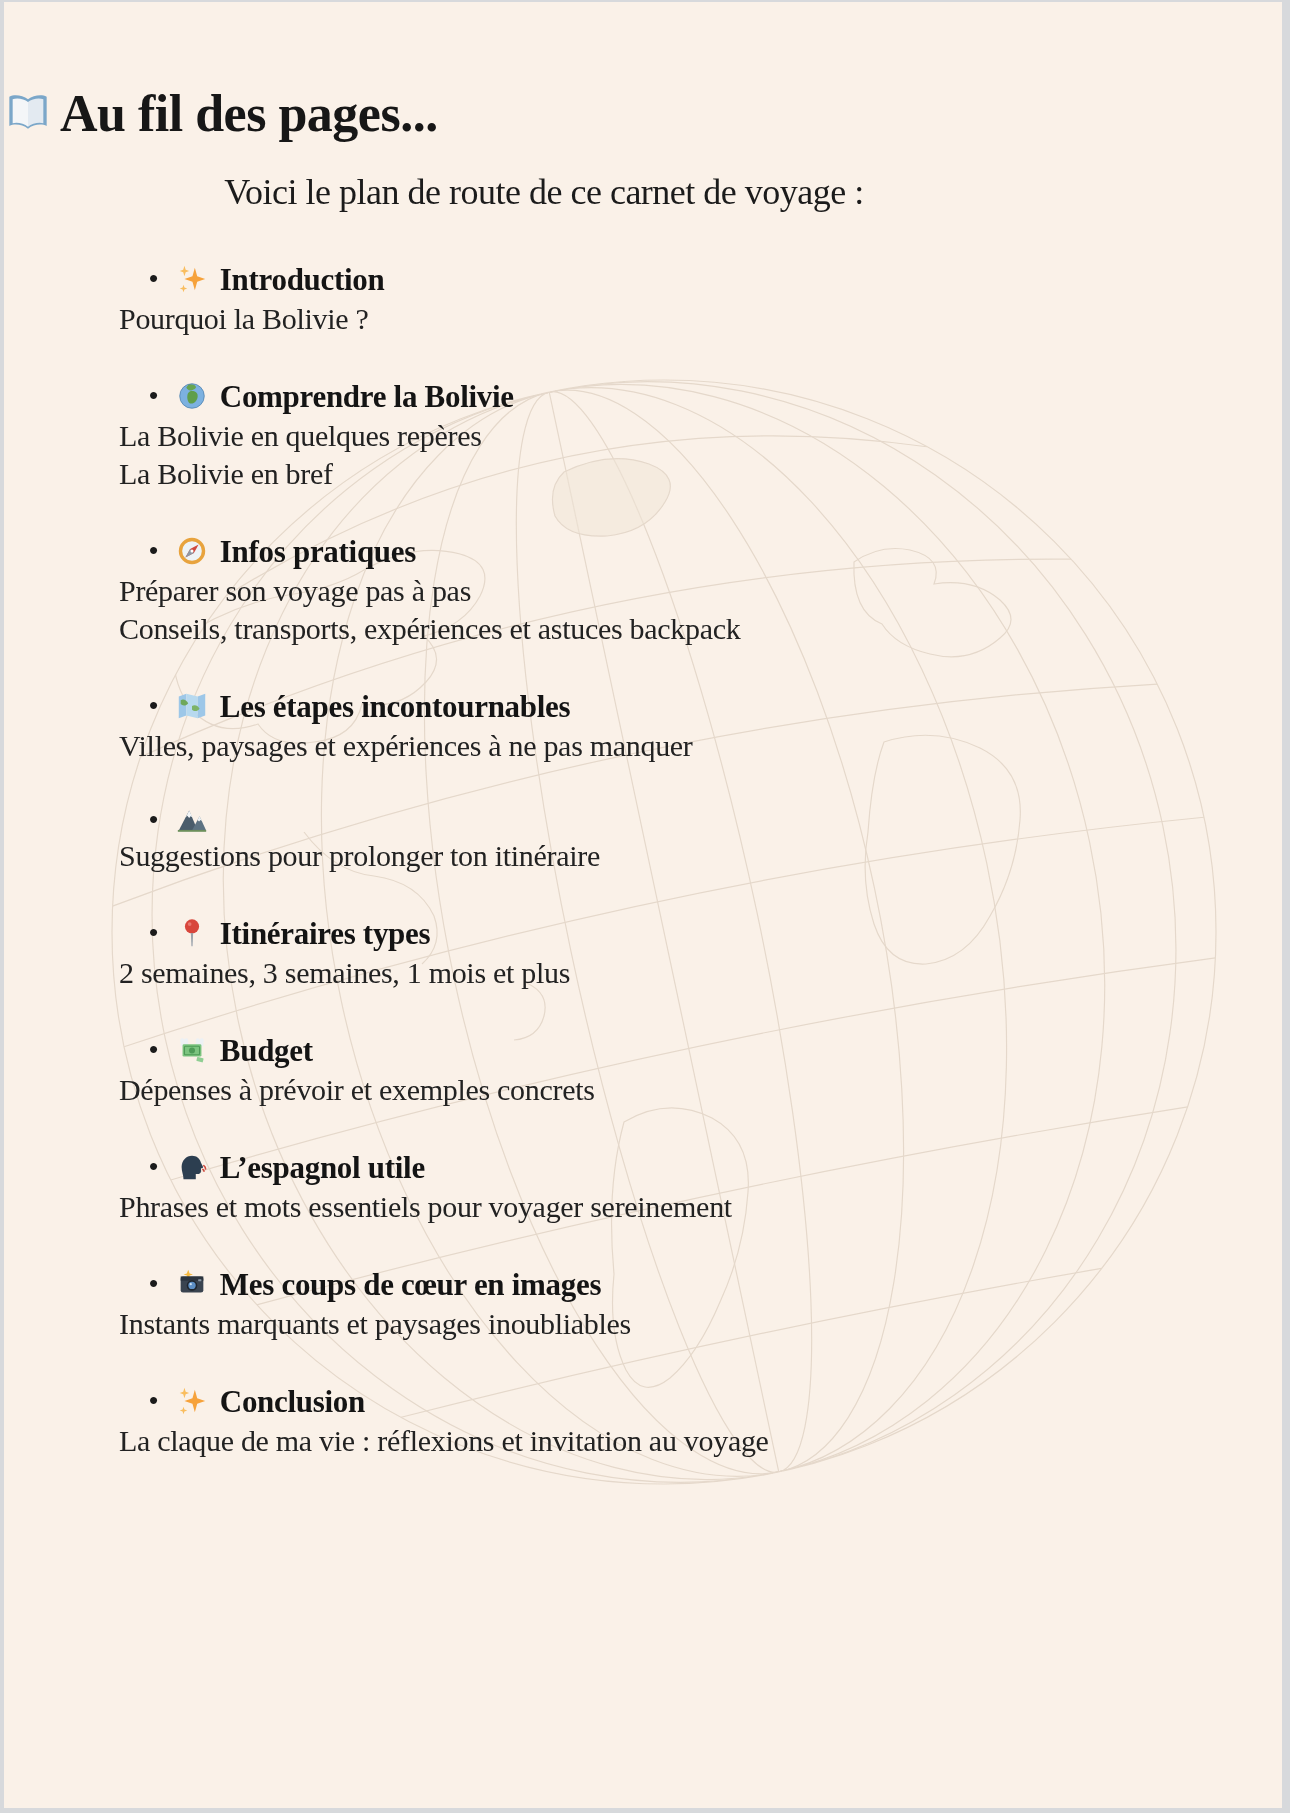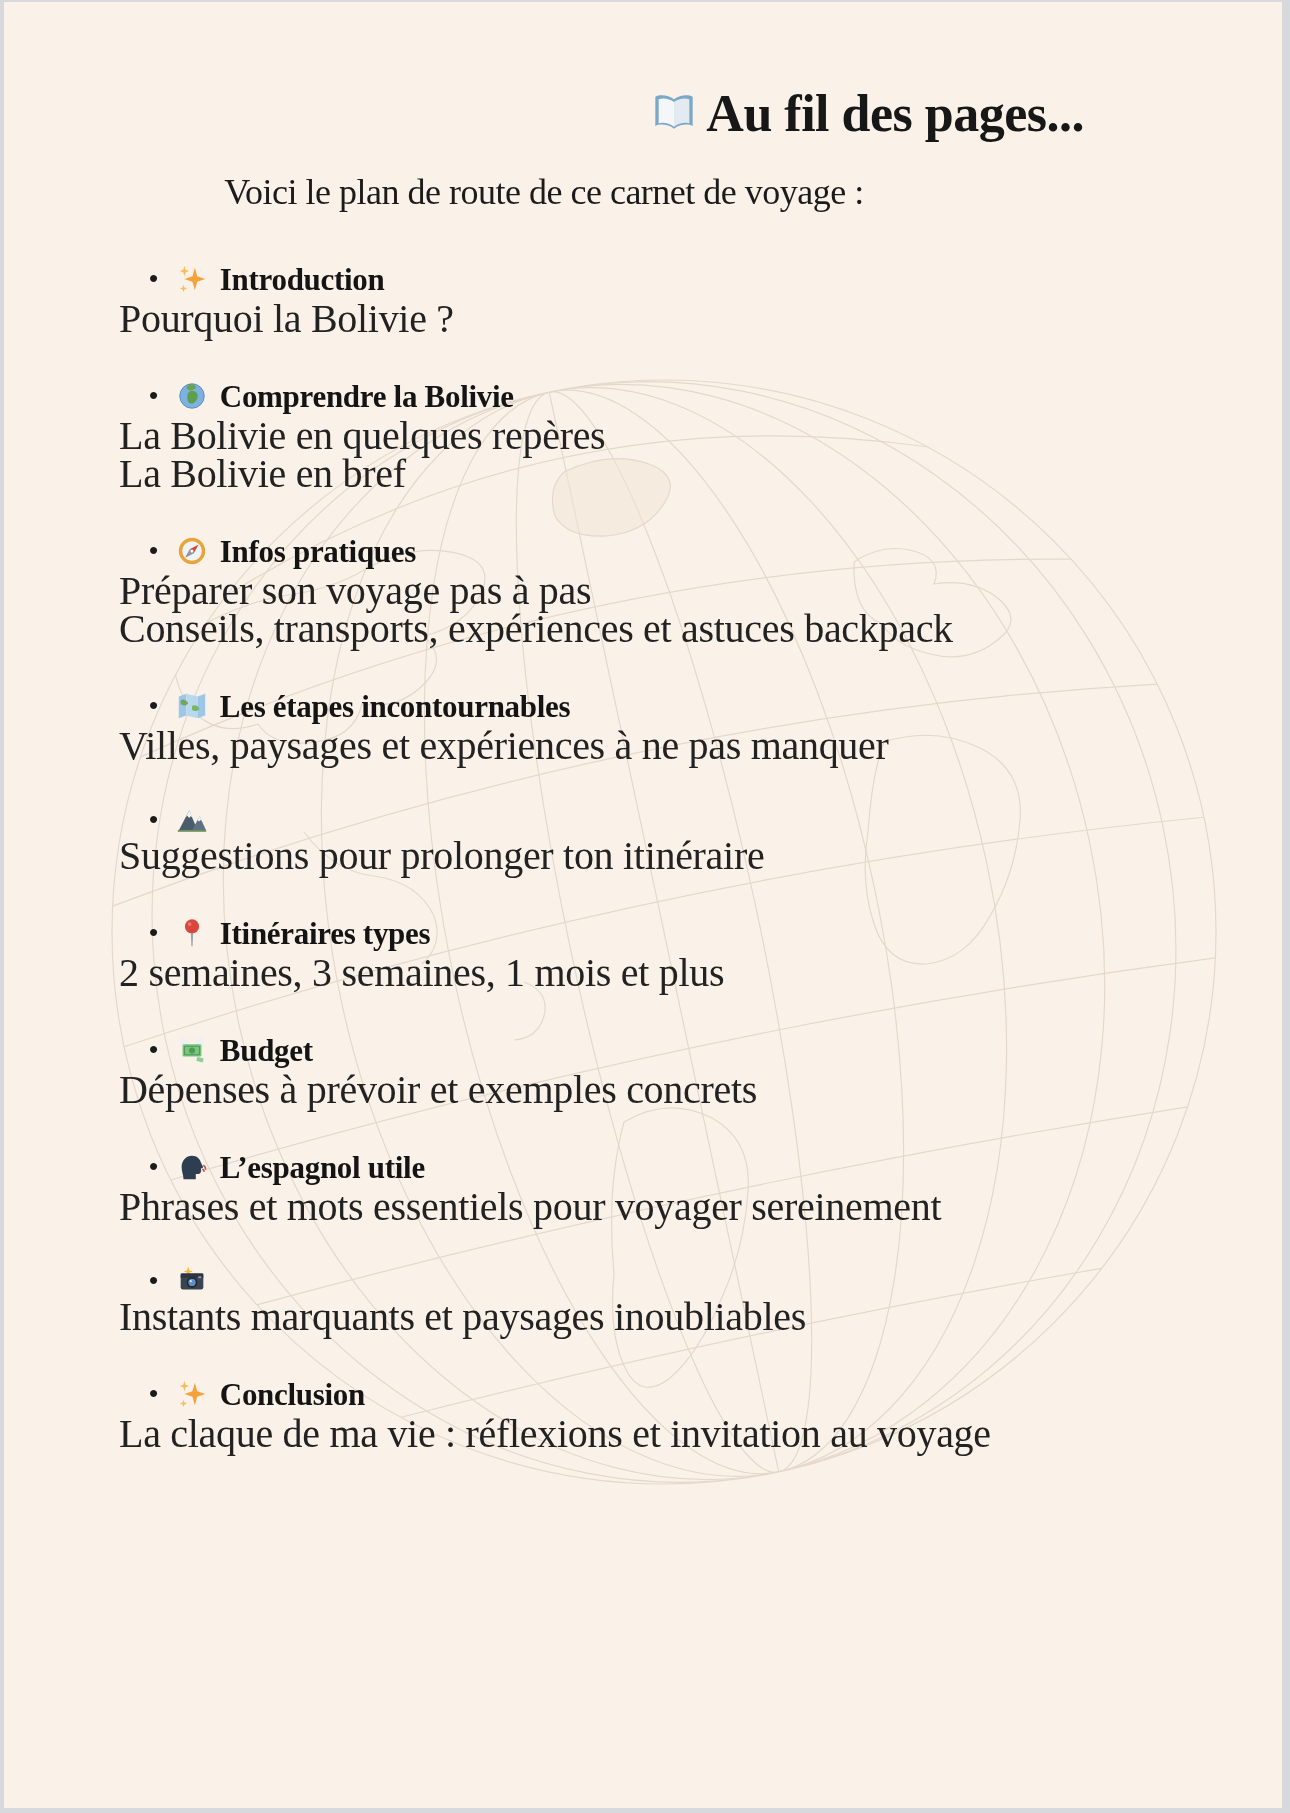--- a/index.html
+++ b/index.html
@@ -11,40 +11,40 @@
     color:#1b1b1b;
   }
   .page{
     position:absolute;left:4px;top:2px;right:8px;bottom:5px;
     background:#faf1e8;overflow:hidden;
   }
   .globe-svg{position:absolute;left:0;top:0;pointer-events:none;}
   .content{position:relative;width:1080px;padding-top:82px;}
   .title{
     font-size:52px;font-weight:700;color:#171717;
-    text-align:right;line-height:1.15;letter-spacing:-0.5px;
+    text-align:left;line-height:1.15;letter-spacing:-0.5px;
   }
   .title .inline-icon{display:inline-block;vertical-align:-7px;margin-right:8px;}
   .title .inline-icon svg{width:48px;height:48px;display:inline-block;}
   .subtitle{
     font-size:36px;font-weight:400;color:#1b1b1b;
     text-align:center;margin-top:20px;letter-spacing:-0.5px;
   }
   .toc{list-style:none;margin:46px 0 0 0;padding:0 0 0 115px;}
   .toc-item{margin-bottom:38px;}
   .toc-heading{
     display:flex;align-items:center;
     padding-left:30px;
     font-size:31px;font-weight:600;line-height:41px;color:#141414;
     letter-spacing:-0.3px;
   }
   .bullet{font-size:26px;color:#1b1b1b;margin-right:17px;line-height:1;}
   .toc-icon{display:inline-flex;margin-right:11px;}
   .toc-icon svg{width:34px;height:34px;display:block;}
-  .sublines{font-size:40px;font-weight:400;line-height:38px;color:#222;letter-spacing:-0.3px;}
+  .sublines{font-size:30px;font-weight:400;line-height:38px;color:#222;letter-spacing:-0.3px;}
 </style>
 </head>
 <body>
 
 <div class="page">
 
   <svg class="globe-svg" width="1286" height="1806" viewBox="0 0 1286 1806">
     <defs>
       <clipPath id="globeclip">
           <circle cx="660" cy="930" r="552"></circle>
@@ -241,20 +241,21 @@
               <svg viewBox="0 0 36 36">
                 <path d="M14 3 L15.5 7 L19 8 L15.5 9 L14 13 L12.5 9 L9 8 L12.5 7 Z" fill="#f6b93f"></path>
                 <rect x="6" y="10" width="24" height="17" rx="2.5" fill="#3a4450"></rect>
                 <rect x="6" y="10" width="24" height="4.5" fill="#2c343e"></rect>
                 <circle cx="18" cy="19.5" r="5.6" fill="#1f262e"></circle>
                 <circle cx="18" cy="19.5" r="3.9" fill="#5d8fc4"></circle>
                 <circle cx="16.7" cy="18.2" r="1.2" fill="#cfe2f2"></circle>
                 <rect x="24.5" y="13" width="3.5" height="2" rx="0.6" fill="#8a97a5"></rect>
               </svg>
             </span>
+      <span class="toc-label">Mes coups de cœur en images</span>
     </div>
     <div class="sublines">
             <div class="subline">Instants marquants et paysages inoubliables</div>
           </div>
   </li>
         <li class="toc-item">
     <div class="toc-heading">
       <span class="bullet">•</span>
       <span class="toc-icon">
               <svg viewBox="0 0 36 36">

